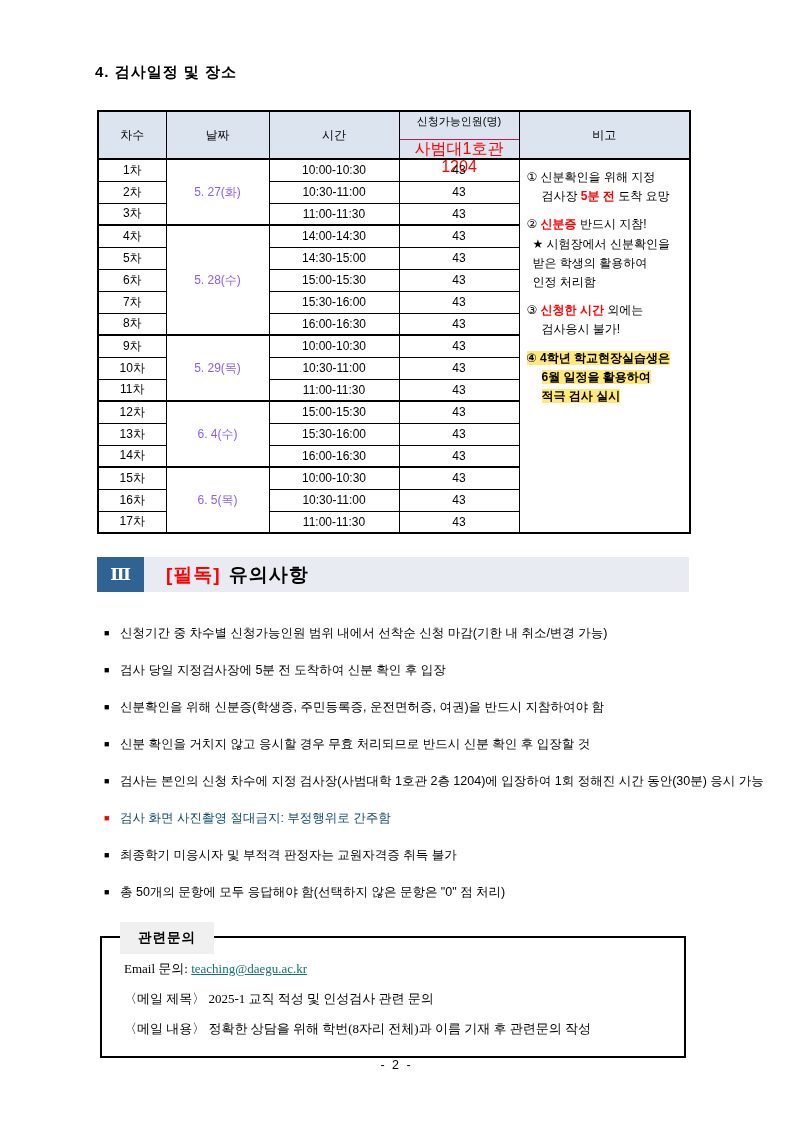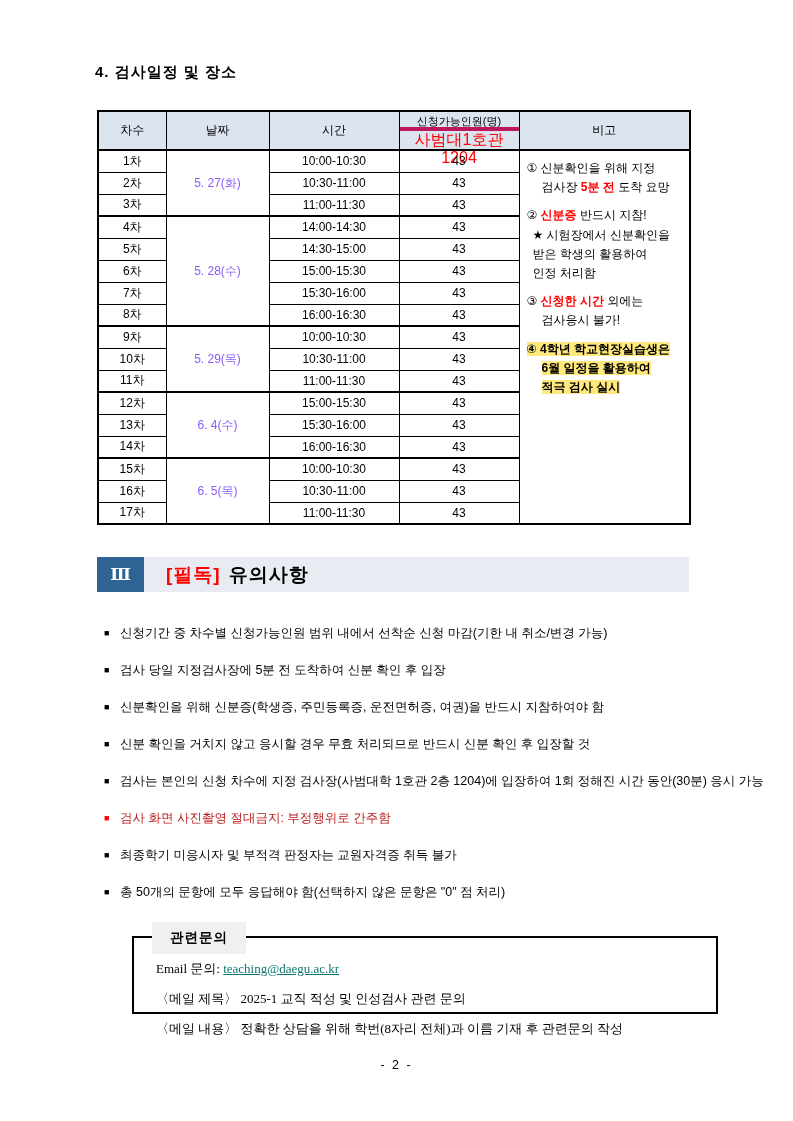--- a/index.html
+++ b/index.html
@@ -9,21 +9,21 @@
 
   .doc-title { position:absolute; left:95px; top:63px; font-size:15px; font-weight:bold; letter-spacing:1px; }
 
   
   .sched { position:absolute; left:97px; top:110px; border-collapse:collapse; table-layout:fixed; width:592px; }
   .sched th, .sched td { border:1px solid #000; text-align:center; vertical-align:middle; font-size:12px; padding:0; }
   .sched { border:2px solid #000; }
   .sched thead th { background:#dce4f0; border-bottom:2px solid #000; height:38px; font-weight:normal; }
   .sched tbody td { height:22px; background:#fff; }
   .cap-head { padding:0 !important; }
-  .cap-head .cap-top { display:block; border-bottom:4px solid #be185d; height:19px; line-height:19px; font-size:11px; }
+  .cap-head .cap-top { display:block; border-bottom:1px solid #be185d; height:28px; line-height:19px; font-size:11px; }
   .cap-head .cap-bot { display:block; height:18px; line-height:18px; font-size:16px; color:#ff0000; font-weight:normal;text-align:center; }
   .date-cell { color:#8b5cf6; }
   tr.gstart td { border-top:2px solid #000; }
 
   
   .remarks { vertical-align:top !important; text-align:left !important; padding:8px 5px 4px 7px !important; font-size:11px; line-height:1.6; }
   .note { margin-bottom:9px; }
   .note .nline { display:block; }
   .note .cont { padding-left:15px; }
   .red { color:#ff0000; font-weight:bold; }
@@ -32,25 +32,25 @@
   
   .sec-bar { position:absolute; left:97px; top:557px; width:592px; height:35px; background:#e8ecf2; display:flex; align-items:center; }
   .sec-roman { width:47px; height:35px; background:#2f6394; color:#fff; font-size:17px; font-weight:bold; display:flex; align-items:center; justify-content:center; font-family:"Liberation Serif","DejaVu Serif",serif; }
   .sec-title { margin-left:22px; font-size:19px; font-weight:bold; letter-spacing:1px; }
   .sec-title .must { color:#ff0000; margin-right:8px; }
 
   
   .bullets { position:absolute; left:104px; top:622px; width:676px; list-style:none; }
   .bullets li { position:relative; font-size:12.5px; line-height:23px; margin-bottom:14px; padding-left:16px; letter-spacing:0; }
   .bullets li::before { content:"■"; position:absolute; left:0; top:0; font-size:9px; line-height:23px; }
-  .bullets li.red-item { color:#b91c1c; }
+  .bullets li.red-item { color:#0c4a6e; }
   .bullets li.red-item::before { color:#ff0000; }
 
   
-  .contact { position:absolute; left:100px; top:936px; width:586px; height:78px; border:2px solid #000;margin-left:32px; }
+  .contact { position:absolute; left:100px; top:936px; width:586px; height:122px; border:2px solid #000; }
   .contact-label { position:absolute; left:18px; top:-16px; background:#f0f0f0; padding:7px 18px; font-size:13.5px; font-weight:bold; letter-spacing:1px; }
   .contact-body { padding:22px 0 0 22px; font-family:"Liberation Serif","DejaVu Serif",serif; font-size:13px; }
   .contact-body .cline { display:block; margin-bottom:12px; }
   .email-link { color:#0f766e; text-decoration:underline; }
 
   .page-num { position:absolute; left:0; top:1058px; width:100%; text-align:center; font-size:12.5px; letter-spacing:2px; }
 </style>
 </head>
 <body>
 

